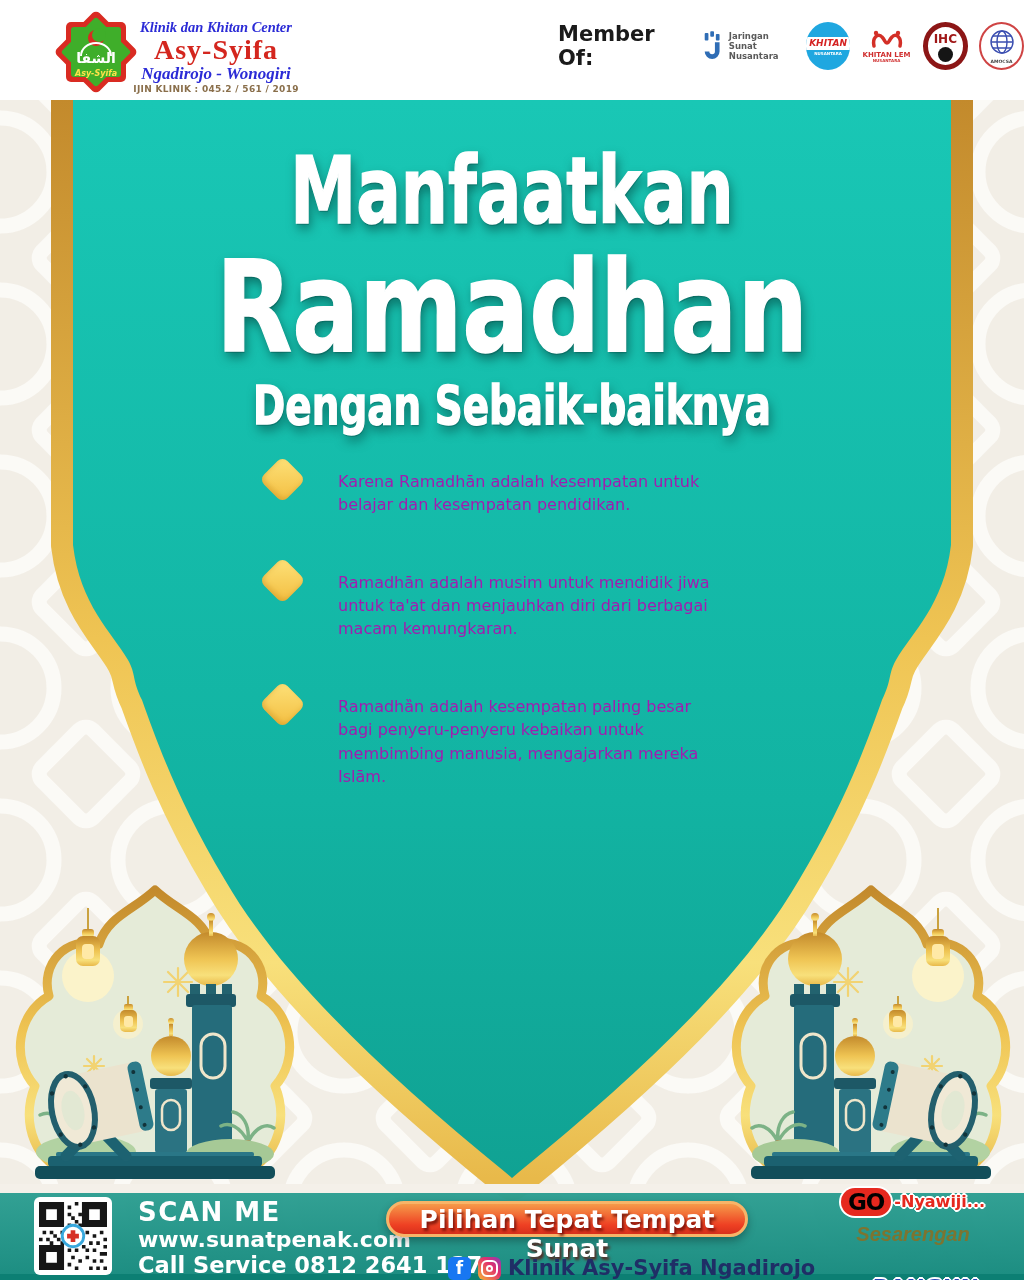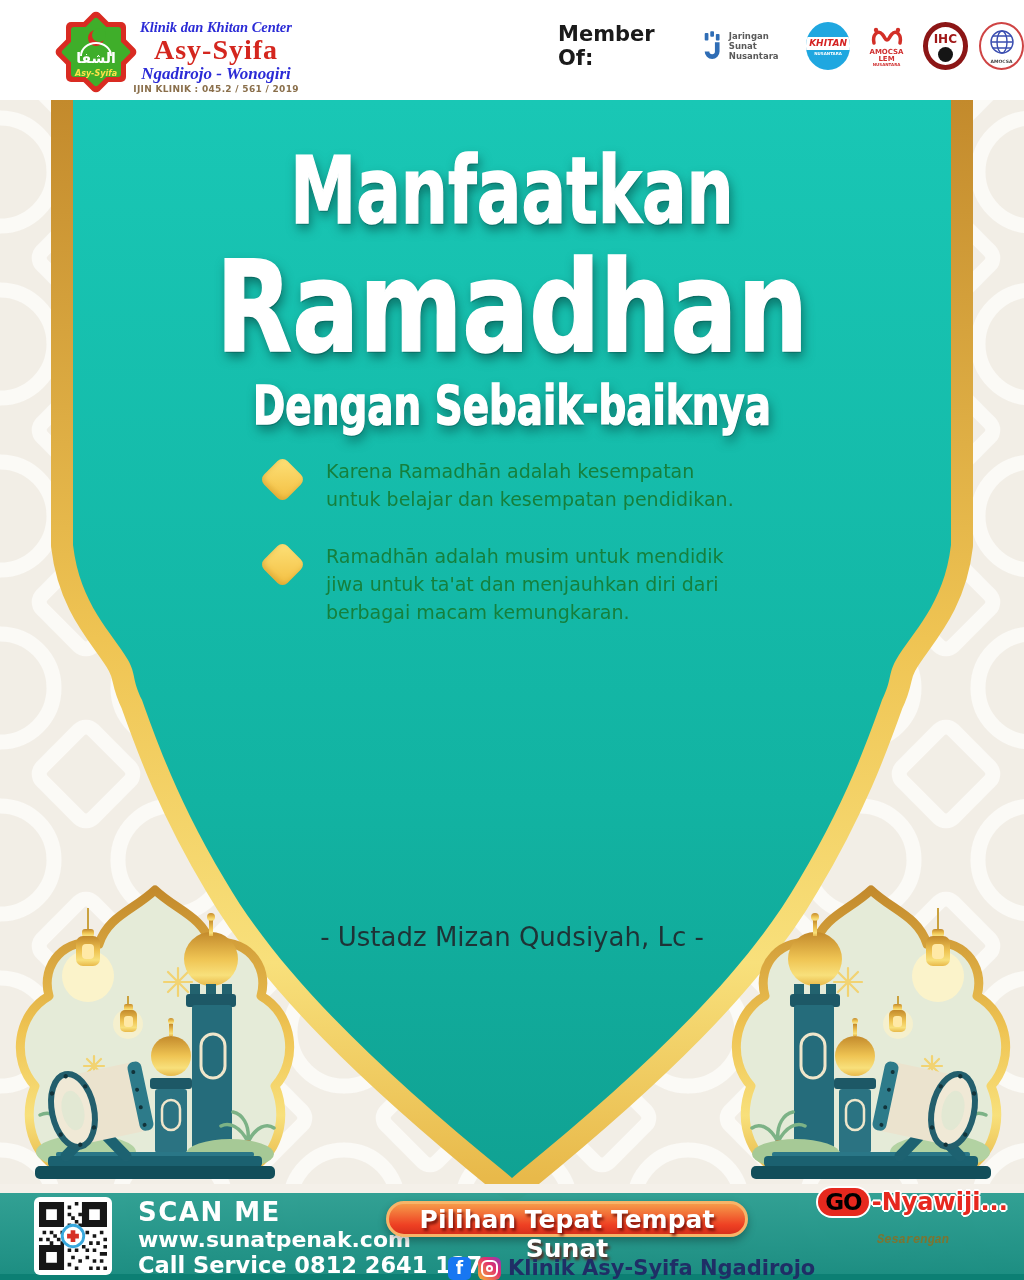--- a/index.html
+++ b/index.html
@@ -39,21 +39,21 @@
       text-shadow:3px 6px 12px rgba(4,72,66,.65), 1px 2px 0 rgba(10,95,88,.4);}
   .t1{font-size:92px;transform:scaleX(.72);}
   .t2{font-size:127px;transform:scaleX(.78);margin-top:6px;}
   .t3{font-size:54px;transform:scaleX(.72);margin-top:8px;}
 
   
   .bullets{position:absolute;left:266px;top:458px;width:468px;z-index:3;}
   .bullet{display:flex;gap:27px;margin-bottom:30px;}
   .diamond{flex:0 0 33px;width:33px;height:33px;margin-top:5px;border-radius:7px;transform:rotate(45deg);
            background:linear-gradient(135deg,#fde27a,#f3bd3f);box-shadow:inset 0 -3px 5px rgba(190,130,20,.35);}
-  .bullet p{margin:0;font-size:19px;line-height:1.46;color:#15803d;}
+  .bullet p{margin:12px;font-size:16px;line-height:1.46;color:#a21caf;}
   .attrib{position:absolute;top:922px;left:112px;width:800px;text-align:center;font-size:26px;color:#1e3336;z-index:3;}
 
   
   .gap{position:absolute;left:0;top:1184px;width:1024px;height:10px;background:#f4f0e9;z-index:3;}
   .arch{position:absolute;top:884px;width:294px;height:306px;z-index:4;}
   .arch.left{left:8px;}
   .arch.right{right:6px;}
   .arch.right svg{transform:scaleX(-1);}
 
   
@@ -76,22 +76,22 @@
   .ig{width:23px;height:23px;border-radius:6px;background:linear-gradient(45deg,#f7b733,#e1306c 60%,#8a3ab9);position:relative;}
   .ig i{position:absolute;inset:3px;border:2px solid #fff;border-radius:6px;}
   .ig i:after{content:"";position:absolute;inset:3px;border:2px solid #fff;border-radius:50%;}
   .sname{font-weight:bold;font-size:21px;color:#1f2e66;}
 
   .campaign{position:absolute;right:8px;top:-5px;width:206px;text-align:center;z-index:7;}
   .row1{display:flex;align-items:center;justify-content:center;gap:3px;line-height:28px;}
   .gob{background:#e6281e;color:#000000;border-radius:16px;padding:0 7px;font-weight:bold;font-size:23px;
        letter-spacing:-1px;box-shadow:0 0 0 2px #fff;}
   .ow{text-shadow:-2px 0 #fff,2px 0 #fff,0 -2px #fff,0 2px #fff,-1px -1px #fff,1px 1px #fff,-1px 1px #fff,1px -1px #fff;}
-  .nyw{color:#e6281e;font-weight:bold;font-size:24px;}
-  .ses{font-family:Liberation Mono, monospace;font-style:italic;font-weight:bold;font-size:12px;color:#7d7430;line-height:16px;margin-top:16px;}
+  .nyw{color:#e6281e;font-weight:bold;font-size:16px;}
+  .ses{font-family:Liberation Sans, sans-serif;font-style:italic;font-weight:bold;font-size:20px;color:#7d7430;line-height:16px;margin-top:10px;}
   .mbg{font-style:italic;font-weight:bold;font-size:22px;color:#2741b5;line-height:20px;margin-top:36px;}
   .wng{font-weight:bold;font-size:28px;color:#f0ad18;letter-spacing:1px;line-height:22px;
        text-shadow:-2px 0 #fff,2px 0 #fff,0 -2px #fff,0 2px #fff,-1px -1px #fff,1px 1px #fff,-1px 1px #fff,1px -1px #fff,3px 3px 0 rgba(200,60,40,.55);}
 </style>
 </head>
 <body>
 
 <div class="page">
 
   <svg class="bg" width="1024" height="1280" aria-hidden="true">
@@ -172,21 +172,21 @@
       <div class="m-kn">
         <div class="kn-band">KHITAN</div>
         <div class="kn-sub">NUSANTARA</div>
       </div>
       <div class="m-kl">
         <svg width="34" height="20" viewBox="0 0 34 20">
           <path d="M4,17 C2,9 8,3 12,8 C15,11 15,14 17,14 C19,14 19,11 22,8 C26,3 32,9 30,17" fill="none" stroke="#d32f27" stroke-width="3.5" stroke-linecap="round"></path>
           <circle cx="6" cy="4" r="2.2" fill="#d32f27"></circle>
             <circle cx="28" cy="4" r="2.2" fill="#d32f27"></circle>
         </svg>
-        <div class="kl-t">AMOCSA LEM</div>
+        <div class="kl-t">KHITAN LEM</div>
         <div class="kl-t2">NUSANTARA</div>
       </div>
       <div class="m-ihc">
         <div class="ihc-t">IHC</div>
         <div class="ihc-dot"></div>
       </div>
       <div class="m-am">
         <svg width="28" height="28" viewBox="0 0 28 28" style="margin-top:4px">
           <g fill="none" stroke="#3a4db0" stroke-width="1.4">
             <circle cx="14" cy="14" r="11"></circle>
@@ -207,22 +207,25 @@
 
   <div class="bullets">
     <div class="bullet">
       <span class="diamond"></span>
       <p>Karena Ramadhān adalah kesempatan untuk belajar dan kesempatan pendidikan.</p>
     </div>
     <div class="bullet">
       <span class="diamond"></span>
       <p>Ramadhān adalah musim untuk mendidik jiwa untuk ta'at dan menjauhkan diri dari berbagai macam kemungkaran.</p>
     </div>
+    <div class="bullet">
+      <span class="diamond"></span>
+      <p>Ramadhȁn adalah kesempatan paling besar bagi penyeru-penyeru kebaikan untuk membimbing manusia, mengajarkan mereka Islām.</p>
+    </div>
   </div>
-  <div class="attrib">- Ustadz Mizan Qudsiyah, Lc -</div>
 
   <div class="gap"></div>
 
   <div class="arch left">
     <svg width="294" height="306" viewBox="0 0 294 306">
       <path d="M147,6 C168,26 194,32 203,60 C236,52 262,80 253,112 C285,130 291,176 267,202
                C283,240 264,282 232,288 L62,288 C30,282 11,240 27,202 C3,176 9,130 41,112
                C32,80 58,52 91,60 C100,32 126,26 147,6 Z" fill="#e5ebd8" stroke="url(#goldV)" stroke-width="9" stroke-linejoin="round"></path>
       <circle cx="80" cy="92" r="26" fill="#fff4c8" opacity=".85"></circle>
       <circle cx="120" cy="140" r="15" fill="#fff4c8" opacity=".6"></circle>

